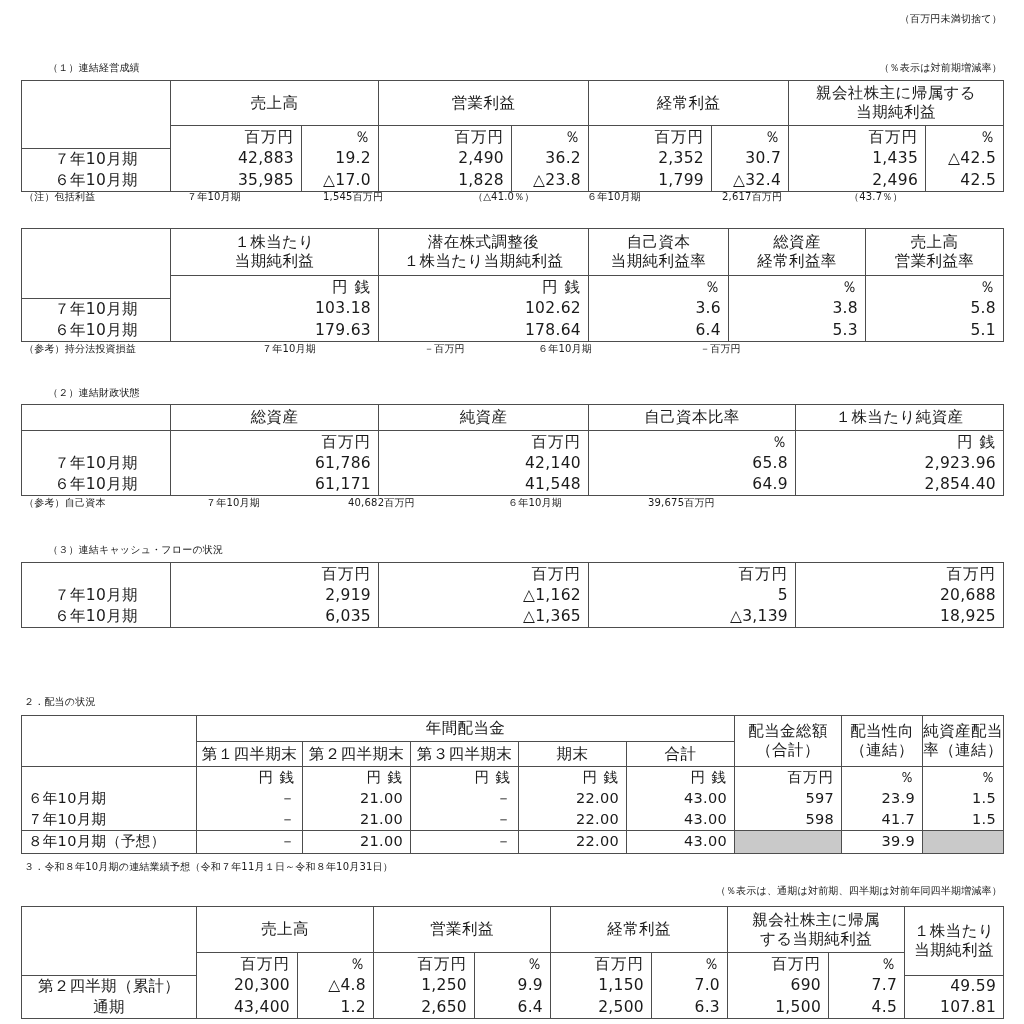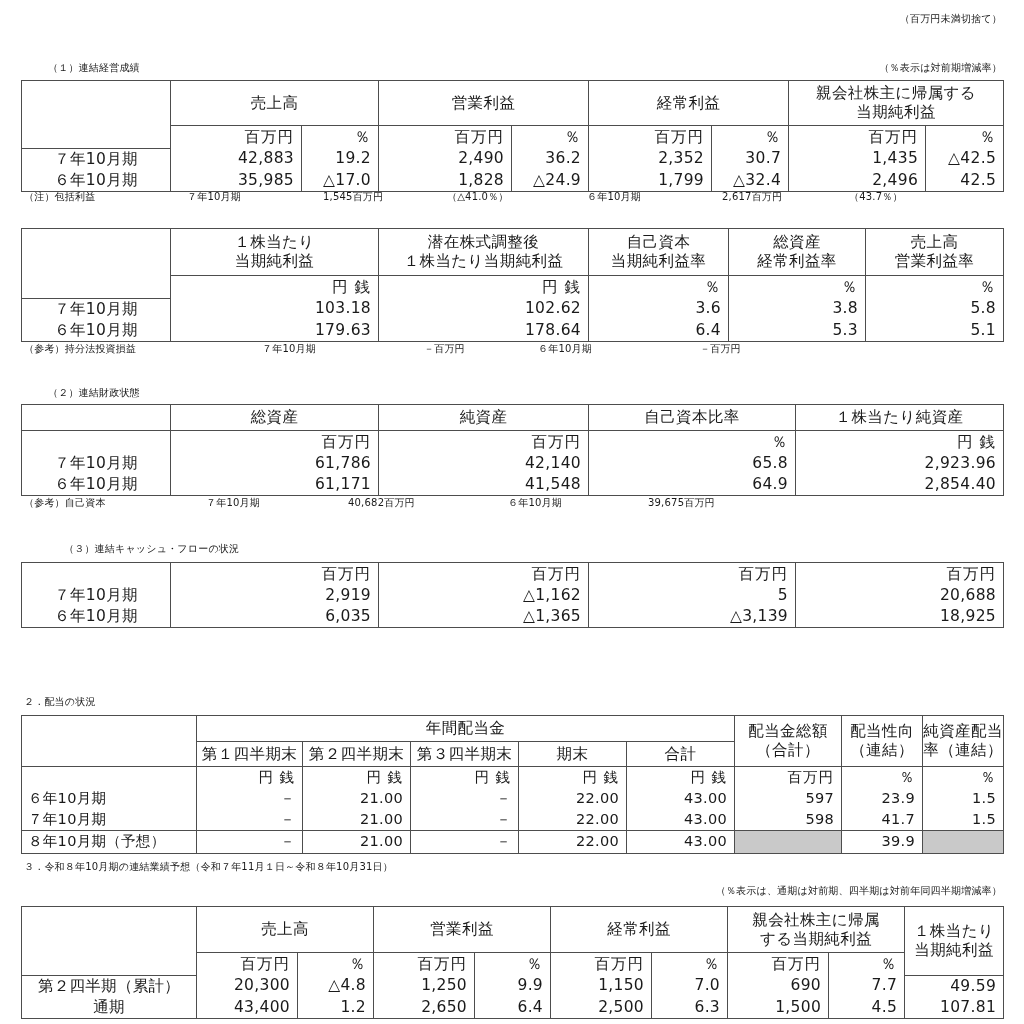--- a/index.html
+++ b/index.html
@@ -134,33 +134,33 @@
       <td class="num nb-top nb-bot">2,352</td>
       <td class="num nb-top nb-bot">30.7</td>
       <td class="num nb-top nb-bot">1,435</td>
       <td class="num nb-top nb-bot">△42.5</td>
     </tr>
     <tr>
       <td class="rowlab nb-top" style="height:21px;">６年10月期</td>
       <td class="num nb-top">35,985</td>
       <td class="num nb-top">△17.0</td>
       <td class="num nb-top">1,828</td>
-      <td class="num nb-top">△24.9</td>
+      <td class="num nb-top">△23.8</td>
       <td class="num nb-top">1,799</td>
       <td class="num nb-top">△32.4</td>
       <td class="num nb-top">2,496</td>
       <td class="num nb-top">42.5</td>
     </tr>
   </tbody>
     </table>
 
   <div class="txt" style="left:24px; top:192px;">（注）包括利益</div>
   <div class="txt" style="left:187px; top:192px;">７年10月期</div>
   <div class="txt" style="left:323px; top:192px;">1,545百万円</div>
-  <div class="txt" style="left:447px; top:192px;">（△41.0％）</div>
+  <div class="txt" style="left:473px; top:192px;">（△41.0％）</div>
   <div class="txt" style="left:587px; top:192px;">６年10月期</div>
   <div class="txt" style="left:722px; top:192px;">2,617百万円</div>
   <div class="txt" style="left:849px; top:192px;">（43.7％）</div>
 
   <table class="fin" style="left:21px; top:228px; width:982px;">
     <colgroup>
       <col style="width:149px">
       <col style="width:208px">
       <col style="width:210px">
       <col style="width:140px">
@@ -264,21 +264,21 @@
     </tr>
   </tbody>
     </table>
 
   <div class="txt" style="left:24px; top:498px;">（参考）自己資本</div>
   <div class="txt" style="left:206px; top:498px;">７年10月期</div>
   <div class="txt" style="left:348px; top:498px;">40,682百万円</div>
   <div class="txt" style="left:508px; top:498px;">６年10月期</div>
   <div class="txt" style="left:648px; top:498px;">39,675百万円</div>
 
-  <div class="txt" style="left:64px; top:545px;font-family:Liberation Mono, monospace;">（３）連結キャッシュ・フローの状況</div>
+  <div class="txt" style="left:48px; top:545px;">（３）連結キャッシュ・フローの状況</div>
 
   <table class="fin" style="left:21px; top:562px; width:982px;">
     <colgroup>
       <col style="width:149px">
       <col style="width:208px">
       <col style="width:210px">
       <col style="width:207px">
       <col style="width:208px">
     </colgroup>
     <tbody>

